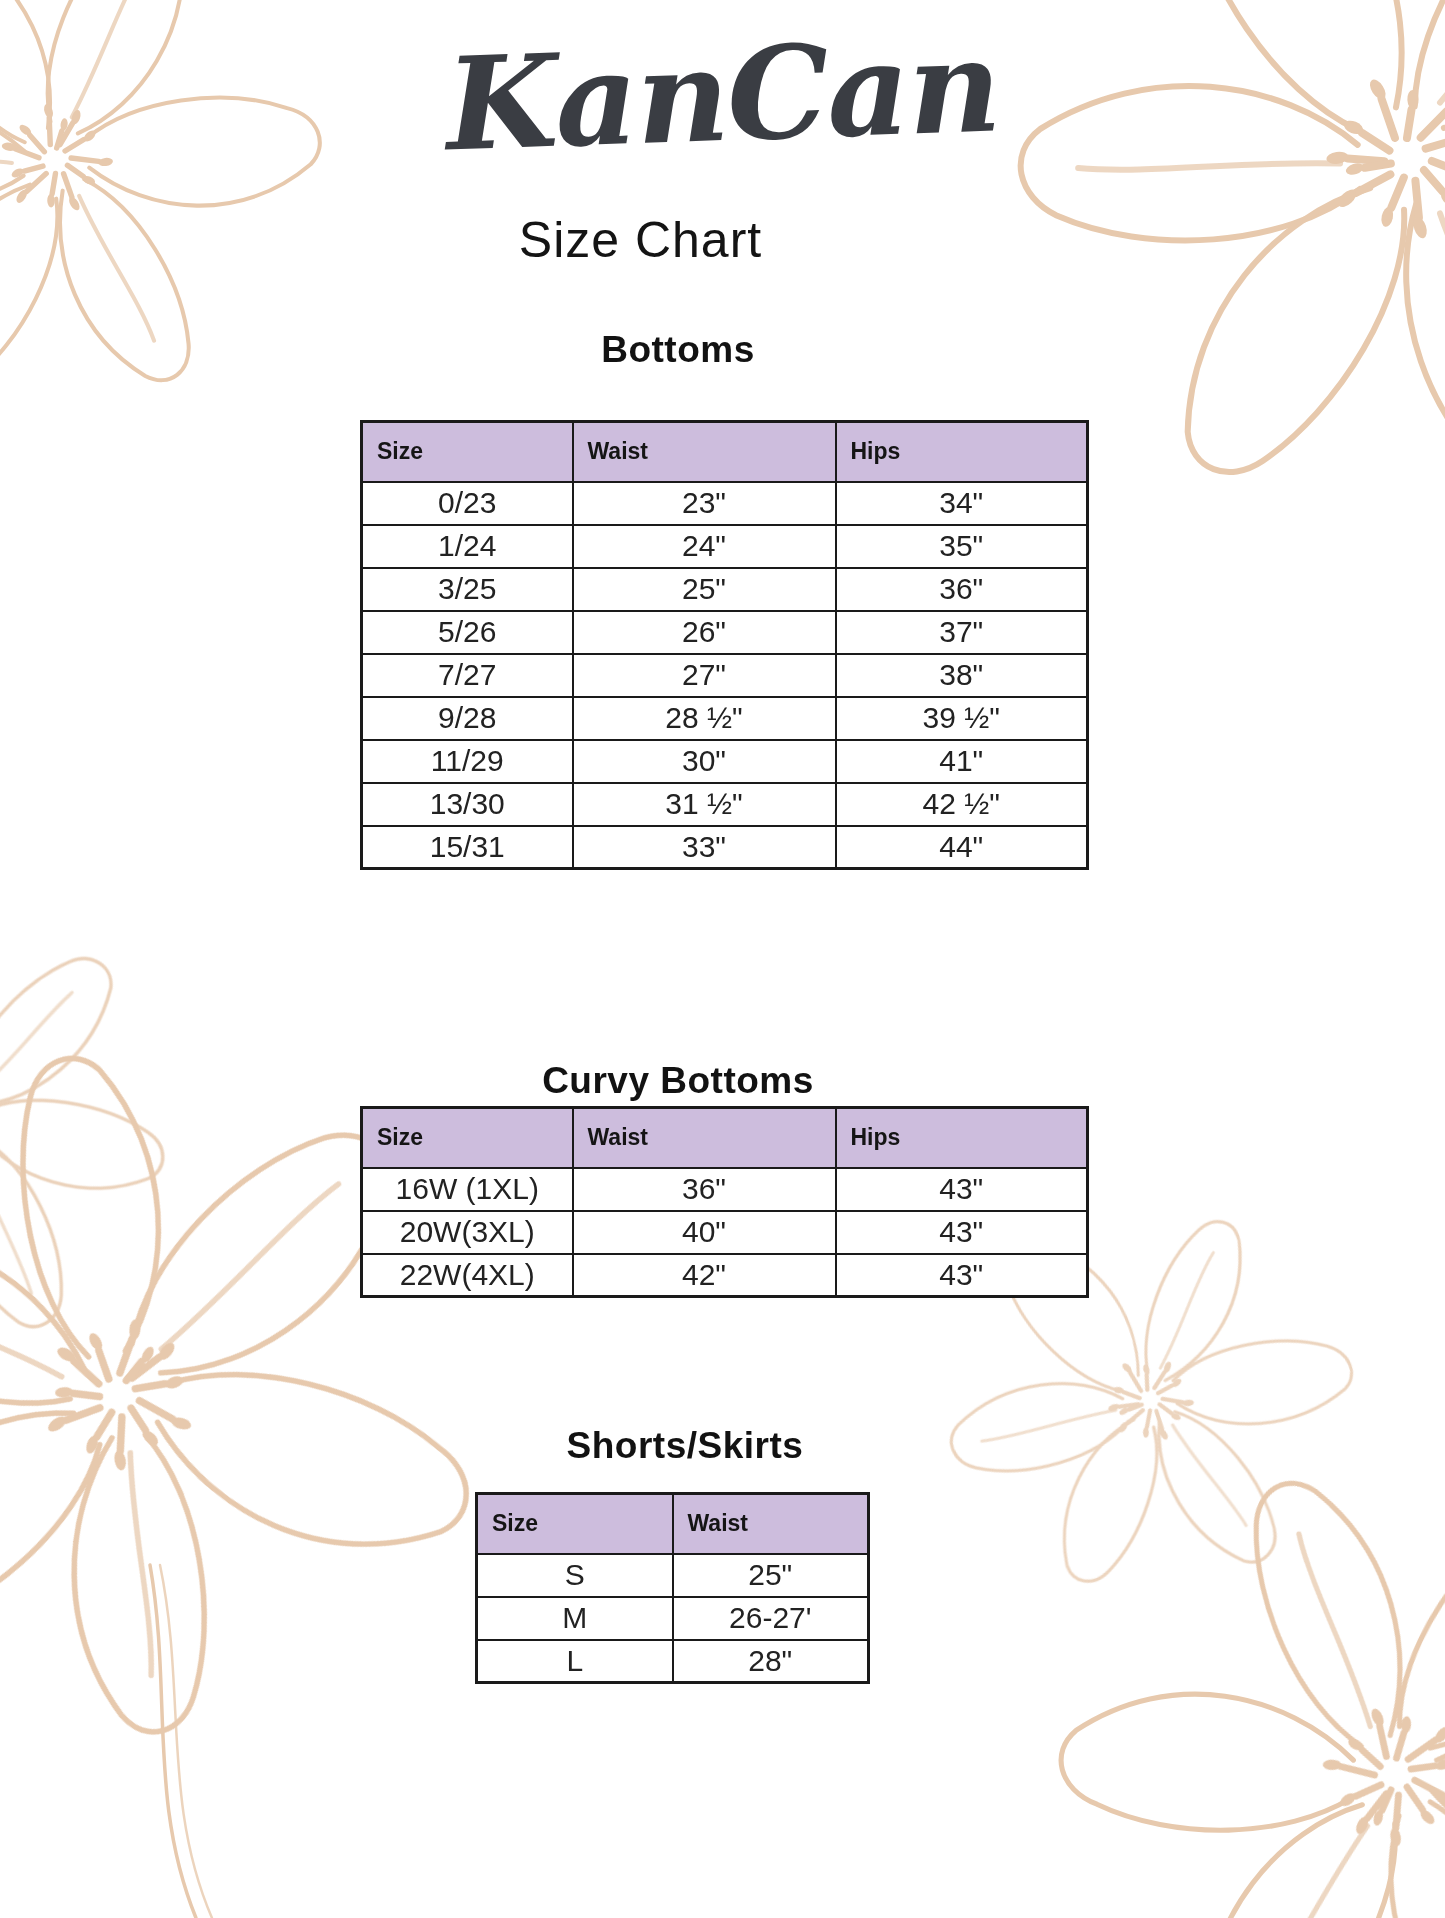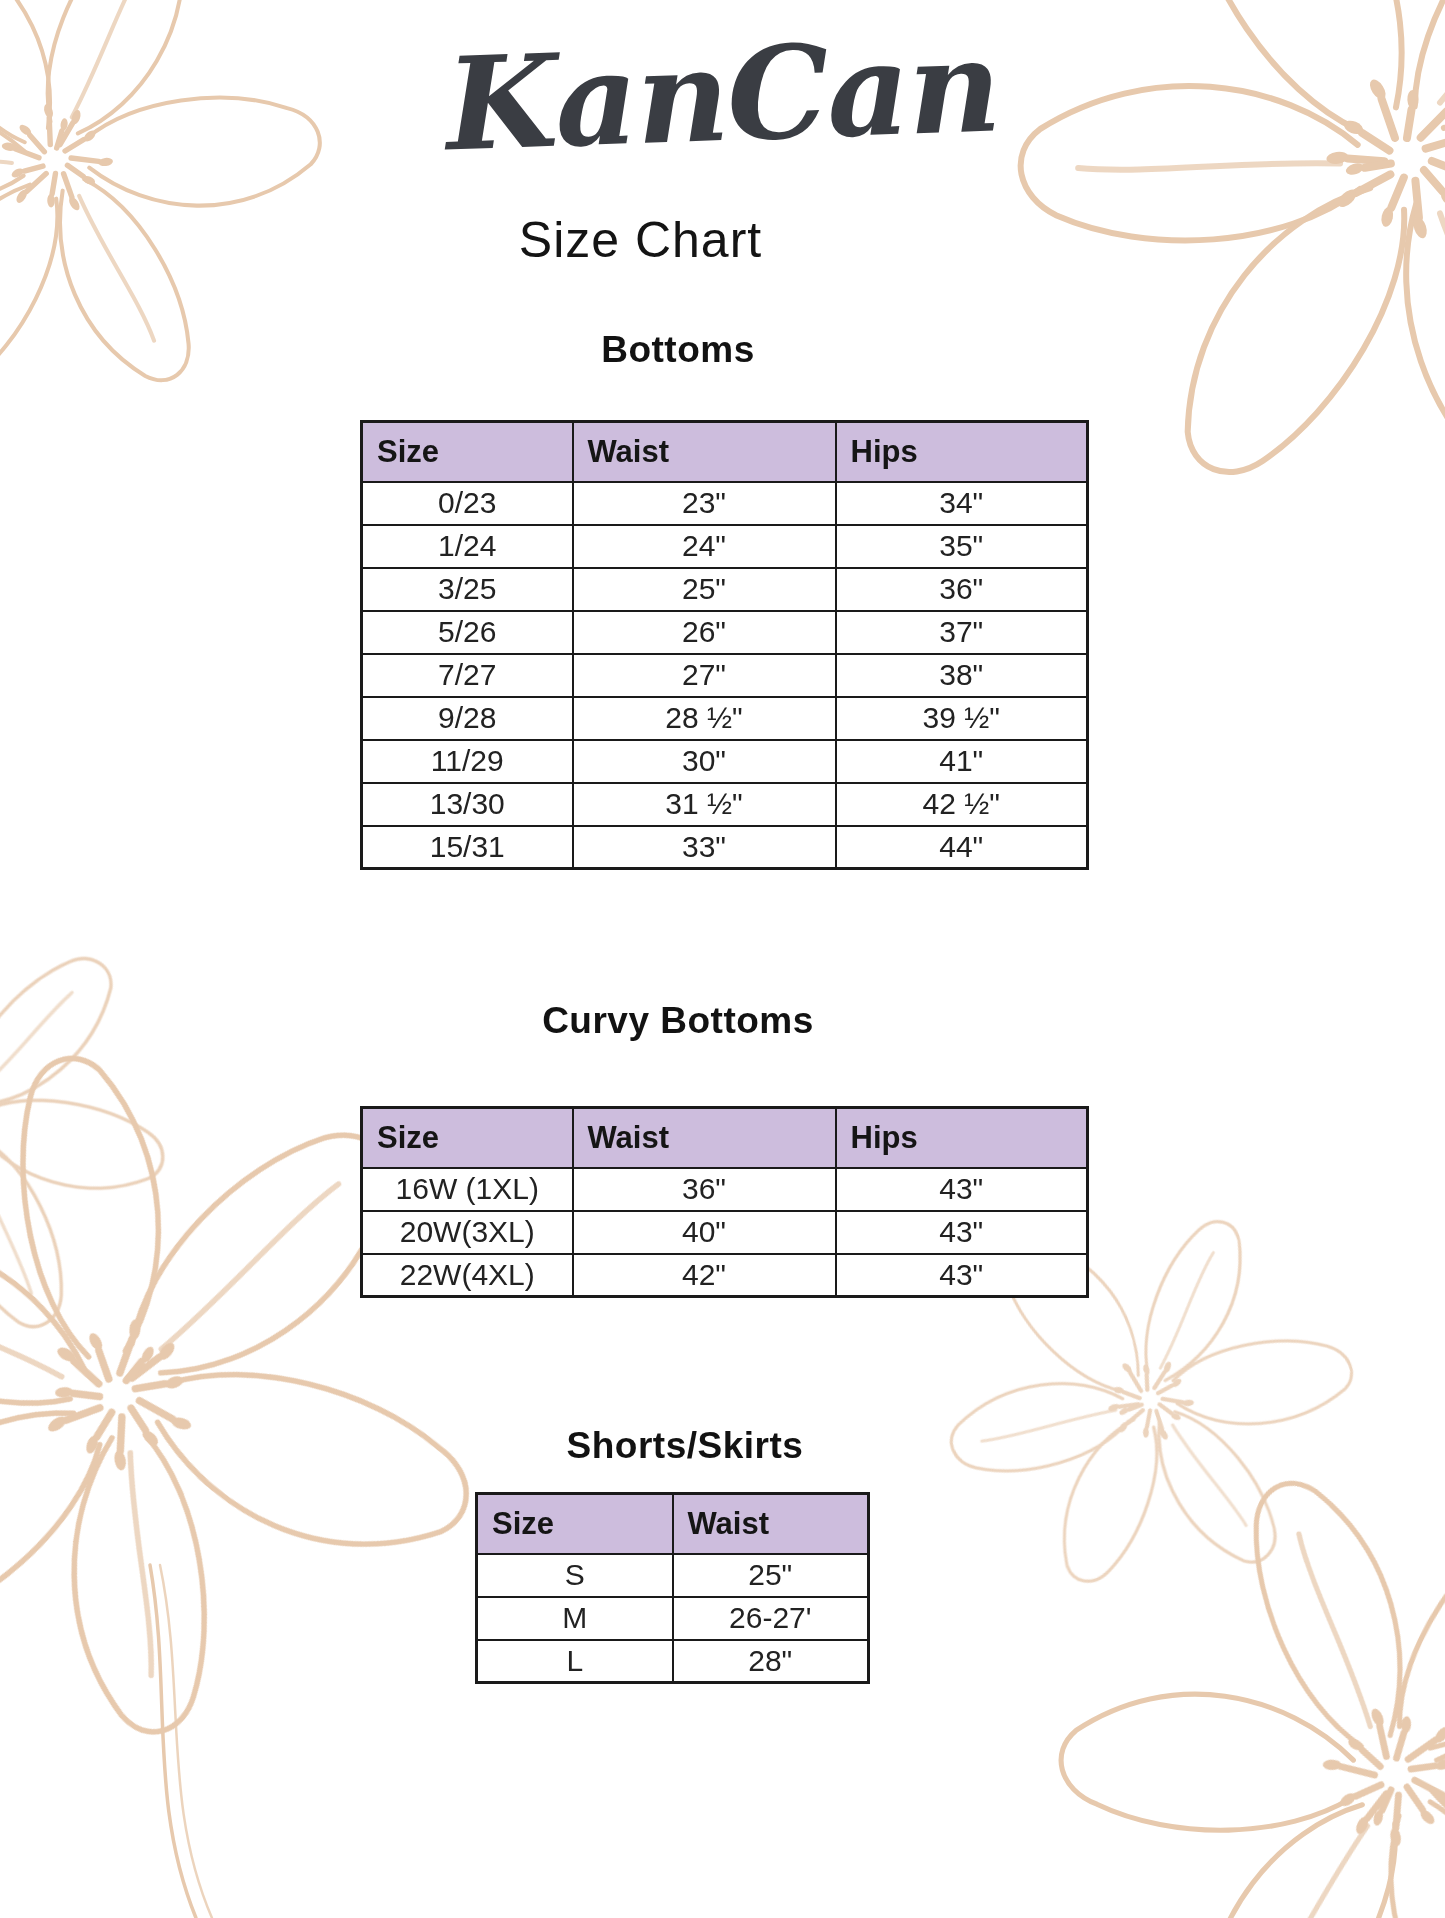--- a/index.html
+++ b/index.html
@@ -40,40 +40,40 @@
     letter-spacing:1px;
     color:#141414;
   }
   h2.section-heading{
     position:absolute;left:0;z-index:2;
     width:1356px;text-align:center;
     font-size:37px;font-weight:bold;
     letter-spacing:.5px;color:#121212;
   }
   #h-bottoms{top:329px}
-  #h-curvy{top:1000px}
+  #h-curvy{top:1060px}
   #h-shorts{top:1425px;width:1370px}
   table.chart-table{
     position:absolute;z-index:2;
     border-collapse:collapse;
     table-layout:fixed;
     background:#ffffff;
     border:3px solid var(--border);
   }
   #table-bottoms{top:420px;left:360px;width:726px}
   #table-curvy{top:1106px;left:360px;width:726px}
   #table-shorts{top:1492px;left:475px;width:392px}
   .chart-table th,.chart-table td{
     border:2.5px solid var(--border);
   }
   .chart-table th{
     background:var(--header-bg);
     text-align:left;
     padding-left:14px;
-    font-size:31px;
+    font-size:23px;
     font-weight:bold;
     height:60px;
     color:#151515;
   }
   .chart-table td{
     text-align:center;
     font-size:30px;
     font-weight:400;
     height:43px;
     color:#222222;

